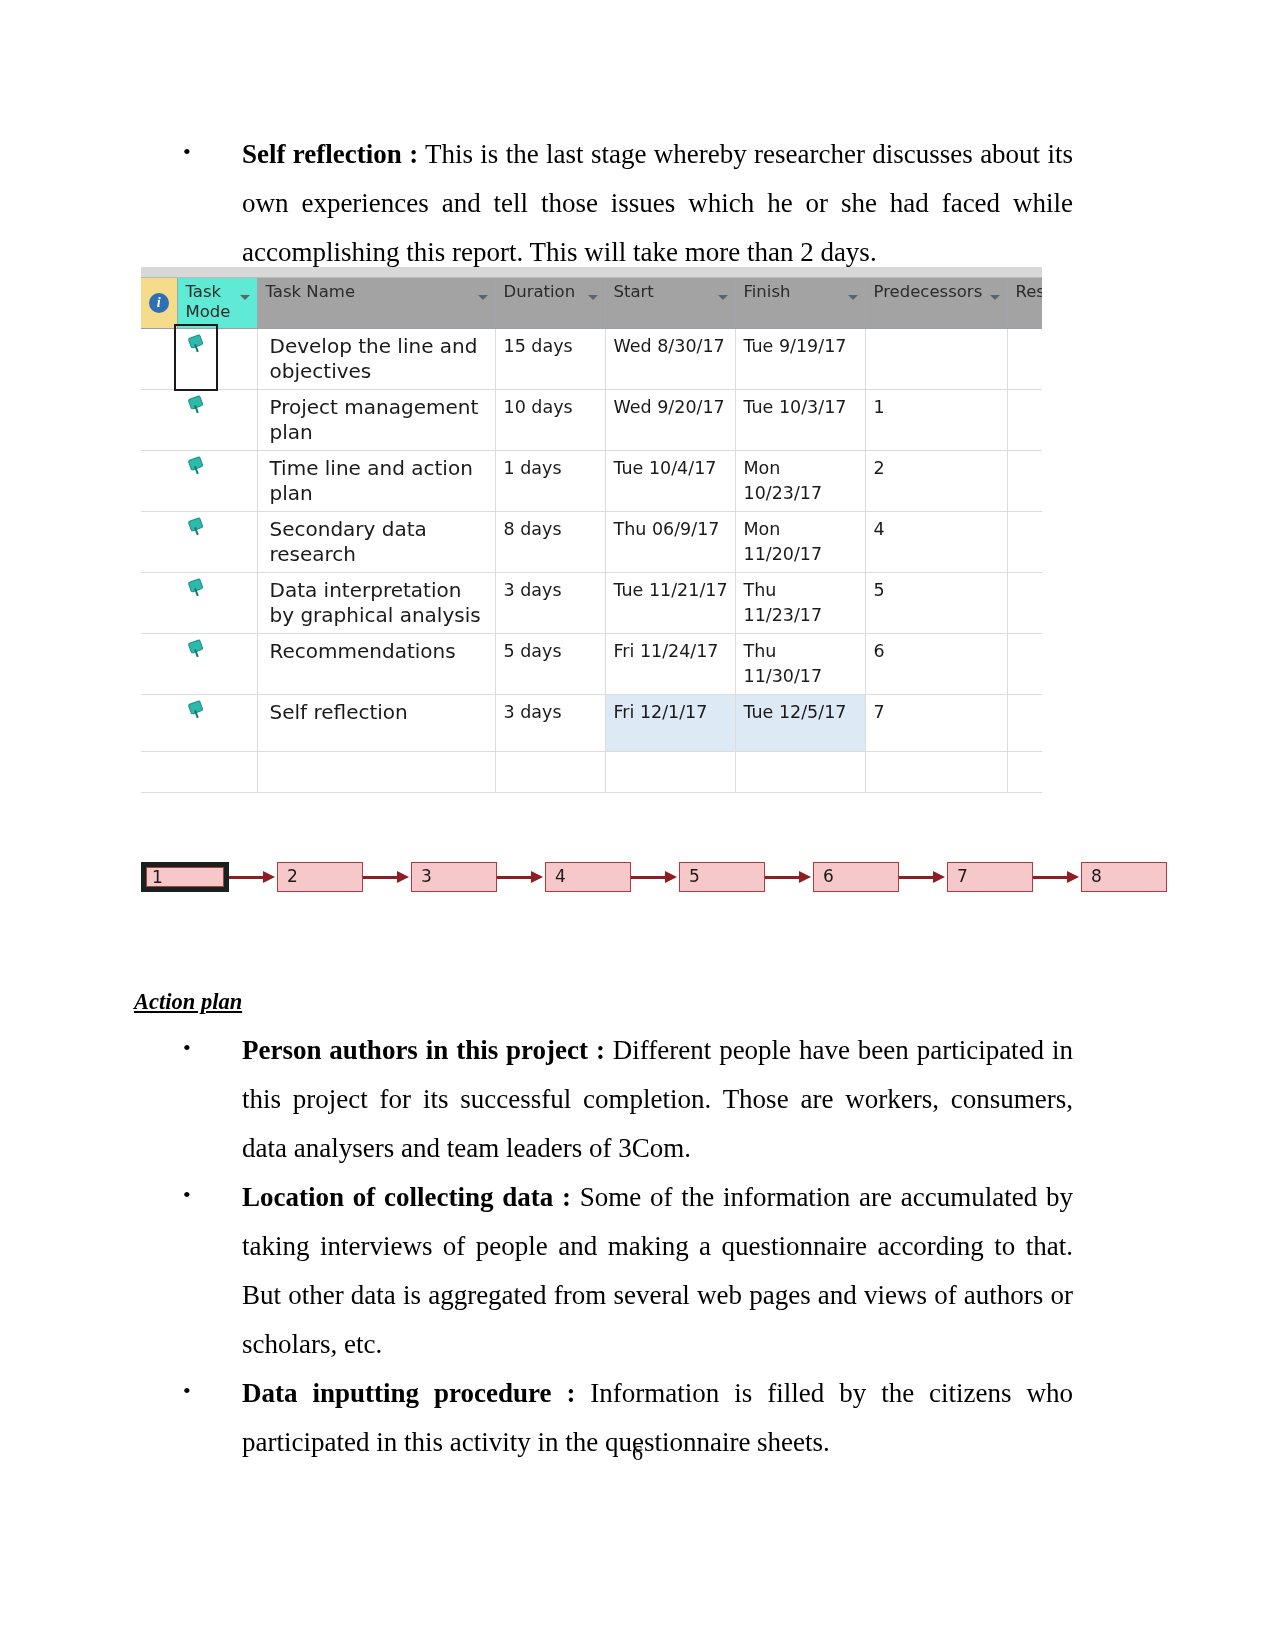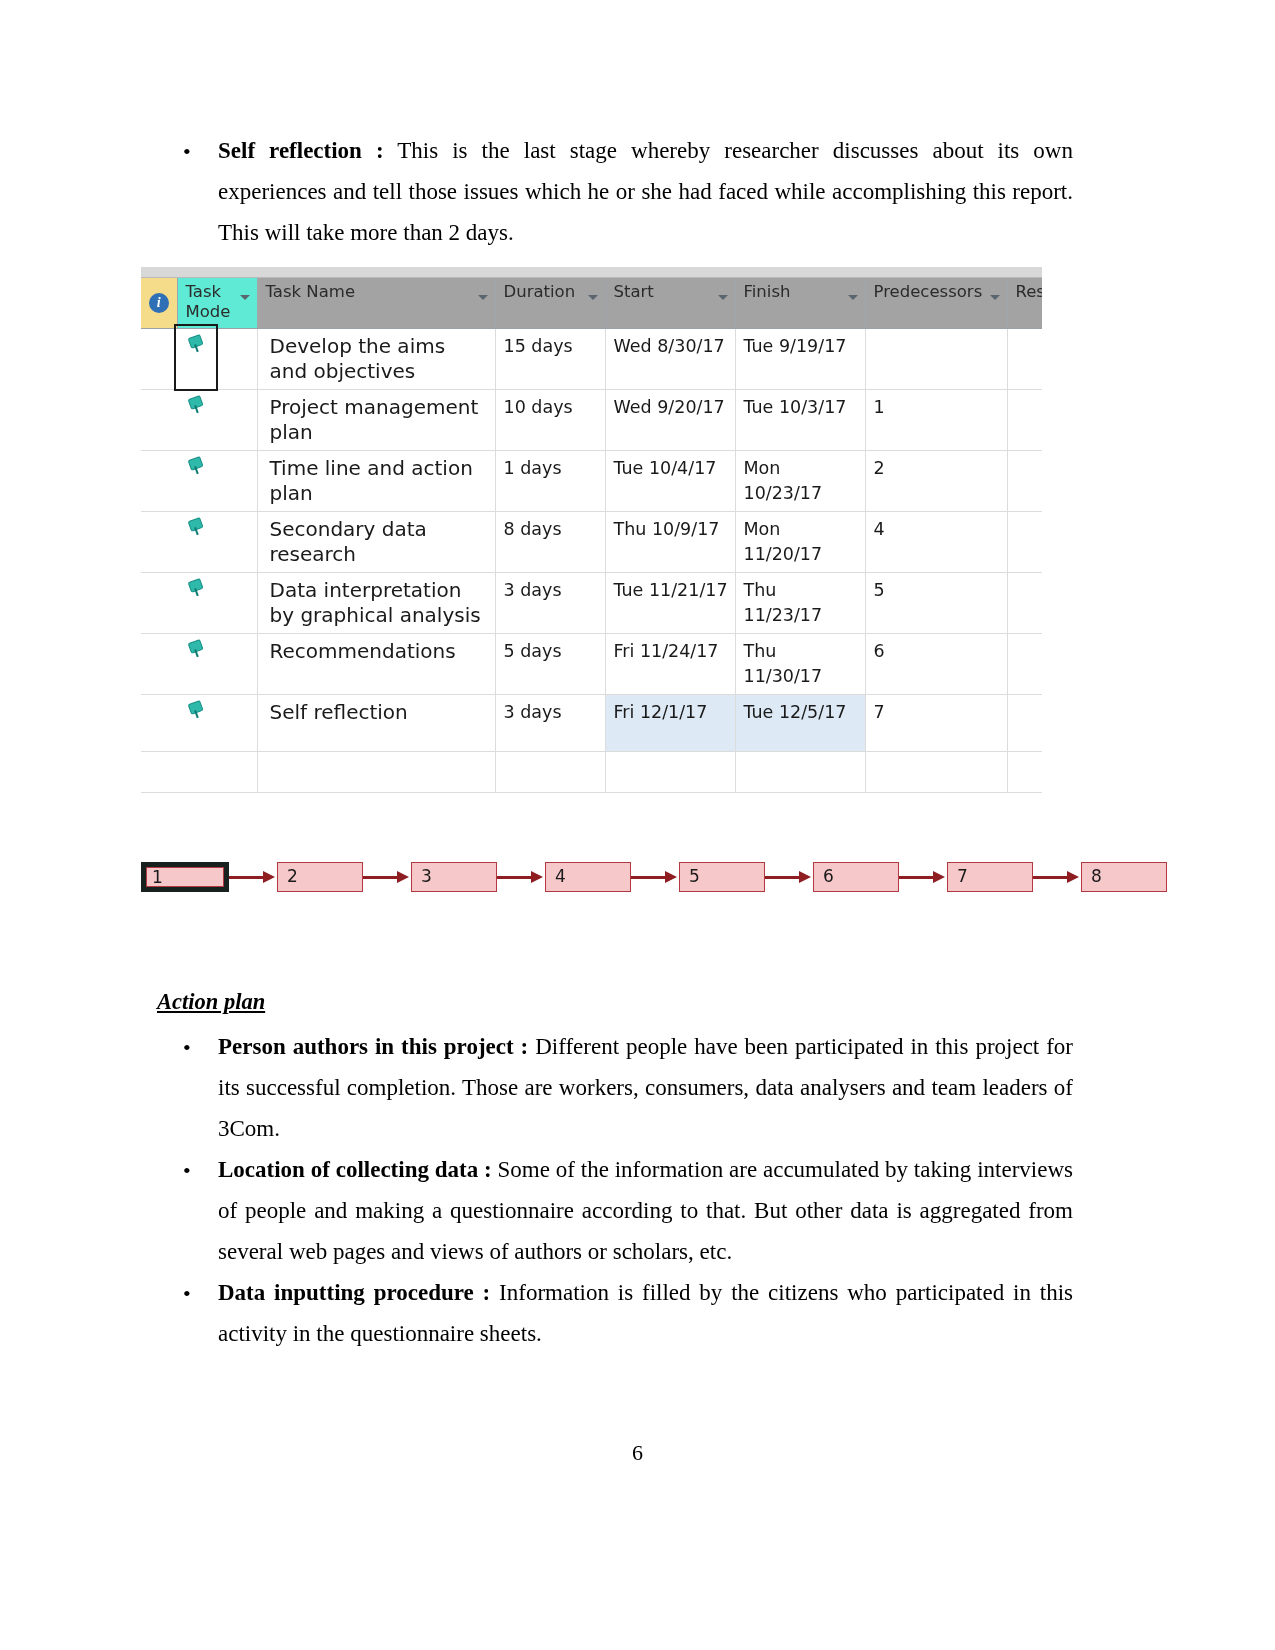--- a/index.html
+++ b/index.html
@@ -42,34 +42,35 @@
     margin-bottom: 0px;
   }
   ul.bullets > li .bullet-dot {
     position: absolute;
     left: 40px;
     top: 0.05em;
     font-size: 22px;
     line-height: 41px;
   }
   .para {
-    font-size: 23px;
-    line-height: 41px;
+    font-size: 27px;
+    line-height: 49px;
     text-align: justify;
     text-justify: inter-word;
     hyphens: none;
+    margin-left: 24px;
   }
   .para b {
     font-weight: bold;
   }
 
   
   .section-heading {
     position: absolute;
-    left: 157px;
+    left: 134px;
     top: 987px;
     font-size: 22.5px;
     font-weight: bold;
     font-style: italic;
     text-decoration: underline;
     line-height: 30px;
   }
 
   .content2 {
     position: absolute;
@@ -378,21 +379,21 @@
             </th>
             <th>
               <span>Reso</span>
             </th>
           </tr>
         </thead>
         <tbody>
           <tr>
             <td class="td-info"></td>
             <td class="td-mode"><span class="pin"><span class="pin-head"></span><span class="pin-needle"></span></span></td>
-            <td class="td-name">Develop the aims and objectives</td>
+            <td class="td-name">Develop the line and objectives</td>
             <td class="td-dur">15 days</td>
             <td class="td-start">Wed 8/30/17</td>
             <td class="td-finish">Tue 9/19/17</td>
             <td class="td-pred"></td>
             <td></td>
           </tr>
           <tr>
             <td class="td-info"></td>
             <td class="td-mode"><span class="pin"><span class="pin-head"></span><span class="pin-needle"></span></span></td>
             <td class="td-name">Project management plan</td>
@@ -410,21 +411,21 @@
             <td class="td-start">Tue 10/4/17</td>
             <td class="td-finish">Mon 10/23/17</td>
             <td class="td-pred">2</td>
             <td></td>
           </tr>
           <tr>
             <td class="td-info"></td>
             <td class="td-mode"><span class="pin"><span class="pin-head"></span><span class="pin-needle"></span></span></td>
             <td class="td-name">Secondary data research</td>
             <td class="td-dur">8 days</td>
-            <td class="td-start">Thu 10/9/17</td>
+            <td class="td-start">Thu 06/9/17</td>
             <td class="td-finish">Mon 11/20/17</td>
             <td class="td-pred">4</td>
             <td></td>
           </tr>
           <tr>
             <td class="td-info"></td>
             <td class="td-mode"><span class="pin"><span class="pin-head"></span><span class="pin-needle"></span></span></td>
             <td class="td-name">Data interpretation by graphical analysis</td>
             <td class="td-dur">3 days</td>
             <td class="td-start">Tue 11/21/17</td>

